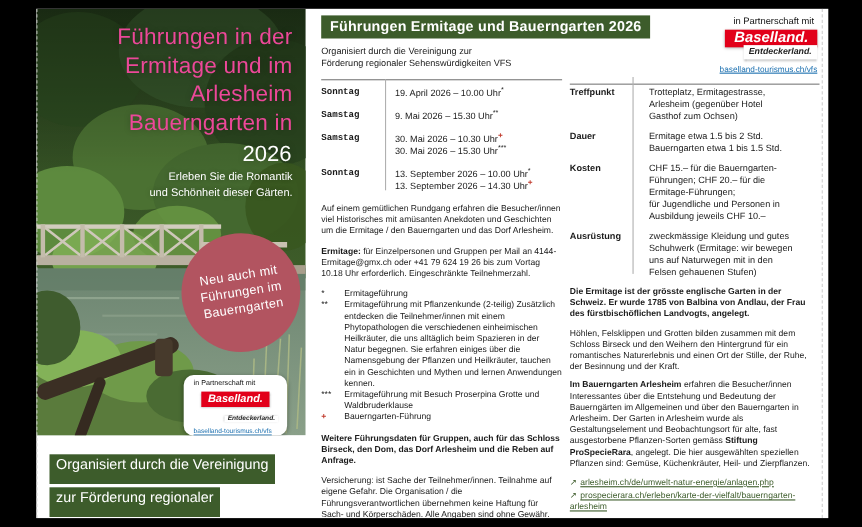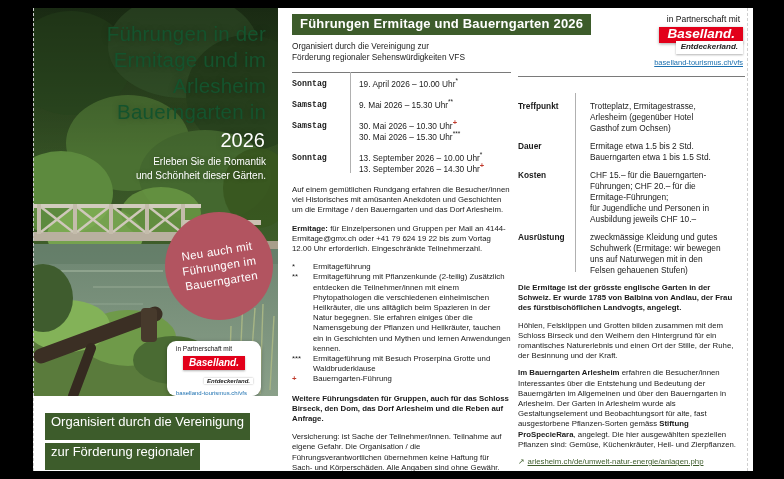--- a/index.html
+++ b/index.html
@@ -5,21 +5,21 @@
   html,body{margin:0;padding:0;background:#000;}
   .stage{position:relative;width:784px;height:479px;background:#000;overflow:hidden;
          font-family:"Liberation Sans","DejaVu Sans",sans-serif;}
   .page{position:absolute;left:33px;top:8px;width:720px;height:463px;background:#fff;overflow:hidden;}
   .crop{position:absolute;top:0;bottom:0;width:0;border-left:1px dashed #cfcfcf;}
   .crop.l{left:0;} .crop.r{left:714px;}
 
   
   .photo{position:absolute;left:0;top:0;width:245px;height:388px;overflow:hidden;}
   .photo svg{display:block;}
-  .poster-title{position:absolute;top:13px;right:12px;text-align:right;color:#14532d;
+  .poster-title{position:absolute;top:13px;right:12px;text-align:right;color:#ec4899;
     font-size:20.5px;line-height:26px;letter-spacing:.2px;text-shadow:0 0 6px rgba(0,0,0,.25);}
   .poster-year{position:absolute;top:121px;right:13px;color:#fff;font-size:20px;text-shadow:0 0 6px rgba(0,0,0,.25);}
   .poster-subtitle{position:absolute;top:147px;right:12px;text-align:right;color:#fff;
     font-size:10px;line-height:13.5px;text-shadow:0 0 5px rgba(0,0,0,.3);}
   .badge{position:absolute;left:132px;top:204px;width:108px;height:108px;border-radius:50%;
     background:#b25460;display:flex;align-items:center;justify-content:center;}
   .badge-text{transform:rotate(-9deg);color:#fff;text-align:center;font-size:11.5px;line-height:15px;letter-spacing:.3px;}
 
   .partner-small{position:absolute;left:134px;top:333px;width:94px;height:55px;background:#fff;
     border-radius:9px;box-shadow:0 1px 4px rgba(0,0,0,.3);padding:4px 5px;box-sizing:border-box;text-align:center;}
@@ -66,21 +66,21 @@
   .pb-top{position:absolute;right:2px;top:6px;text-align:right;width:140px;}
   .pb-pre{font-size:8.5px;color:#111;margin-bottom:3px;margin-right:3px;}
   .pb-brand{display:inline-block;background:#e2001a;color:#fff;font-style:italic;font-weight:bold;
     font-size:13.5px;padding:2px 8px 4px;box-shadow:0 1px 3px rgba(0,0,0,.35);}
   .pb-subwrap{margin-top:-2px;}
   .pb-sub{display:inline-block;background:#fff;box-shadow:0 1px 2px rgba(0,0,0,.3);font-size:8px;
     font-weight:bold;font-style:italic;color:#222;padding:1px 5px;}
   .pb-link{display:block;font-size:7.5px;color:#1c70b0;text-decoration:underline;margin-top:4px;cursor:pointer;}
   .col-right .rule{margin-top:68px;margin-bottom:0;}
 
-  .details{position:relative;margin-top:24px;}
+  .details{position:relative;margin-top:1px;}
   .details:before{content:"";position:absolute;left:57px;top:-8px;bottom:4px;width:1px;background:#b0b0b0;}
   .drow{display:flex;margin-bottom:7px;}
   .dlab{width:57px;font-weight:bold;font-size:8.3px;flex:none;}
   .dval{padding-left:15px;white-space:pre-line;font-size:8.3px;line-height:11px;flex:1;}
 
   .links{margin-top:7px;}
   .lrow{color:#3d5c2b;margin-bottom:2px;cursor:pointer;}
   .larrow{margin-right:3px;text-decoration:none;}
   .ltext{text-decoration:underline;}
 </style>
@@ -236,21 +236,21 @@
           <div class="srow">
             <div class="sday">Sonntag</div>
             <div class="sdates">
               <div class="sdline">13. September 2026 – 10.00 Uhr<sup class="mark">*</sup></div>
               <div class="sdline">13. September 2026 – 14.30 Uhr<sup class="mark red">+</sup></div>
             </div>
           </div>
         </div>
 
       <p class="para">Auf einem gemütlichen Rundgang erfahren die Besucher/innen viel Historisches mit amüsanten Anekdoten und Geschichten um die Ermitage / den Bauerngarten und das Dorf Arlesheim.</p>
-      <p class="para mt"><b>Ermitage:</b><span> für Einzelpersonen und Gruppen per Mail an 4144-Ermitage@gmx.ch oder +41 79 624 19 22 bis zum Vortag 12.00 Uhr erforderlich. Eingeschränkte Teilnehmerzahl.</span></p>
+      <p class="para mt"><b>Ermitage:</b><span> für Einzelpersonen und Gruppen per Mail an 4144-Ermitage@gmx.ch oder +41 79 624 19 26 bis zum Vortag 10.18 Uhr erforderlich. Eingeschränkte Teilnehmerzahl.</span></p>
 
       <div class="fnotes" id="footnotes">
           <div class="fn">
             <div class="fnm">*</div>
             <div class="fnt">Ermitageführung</div>
           </div>
           <div class="fn">
             <div class="fnm">**</div>
             <div class="fnt">Ermitageführung mit Pflanzenkunde (2-teilig) Zusätzlich entdecken die Teilnehmer/innen mit einem Phytopathologen die verschiedenen einheimischen Heilkräuter, die uns alltäglich beim Spazieren in der Natur begegnen. Sie erfahren einiges über die Namensgebung der Pflanzen und Heilkräuter, tauchen ein in Geschichten und Mythen und lernen Anwendungen kennen.</div>
           </div>

